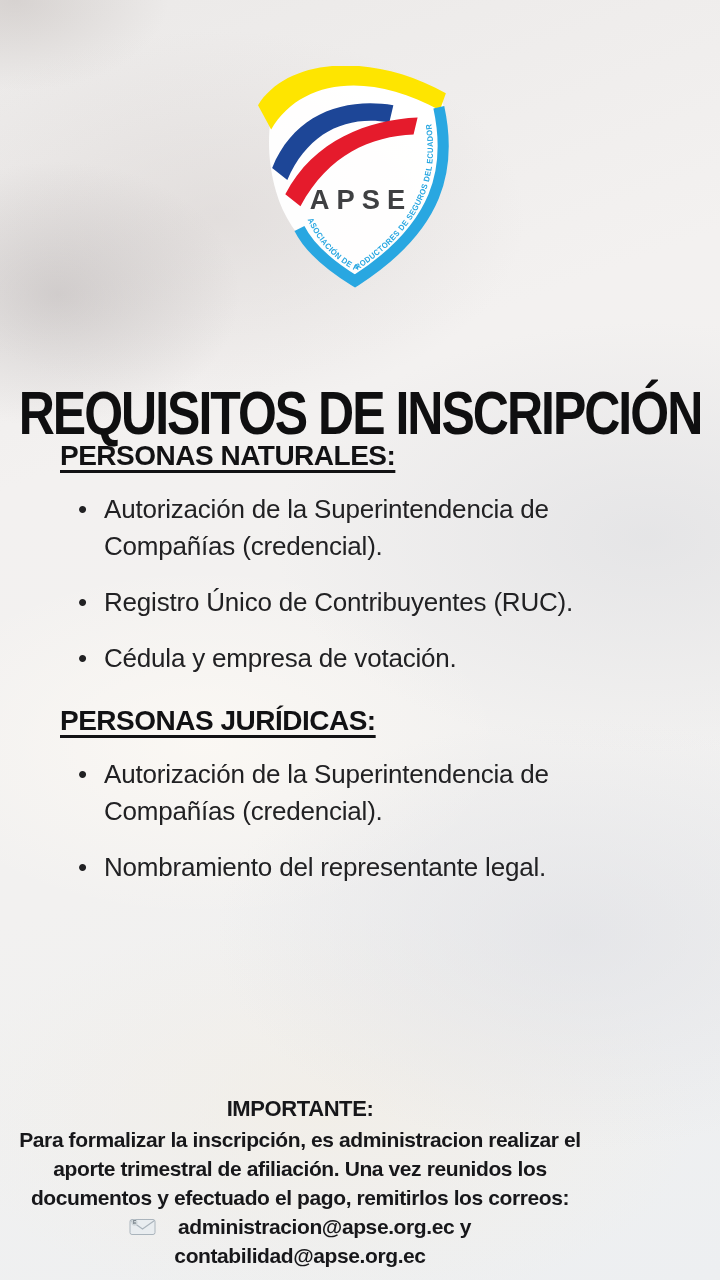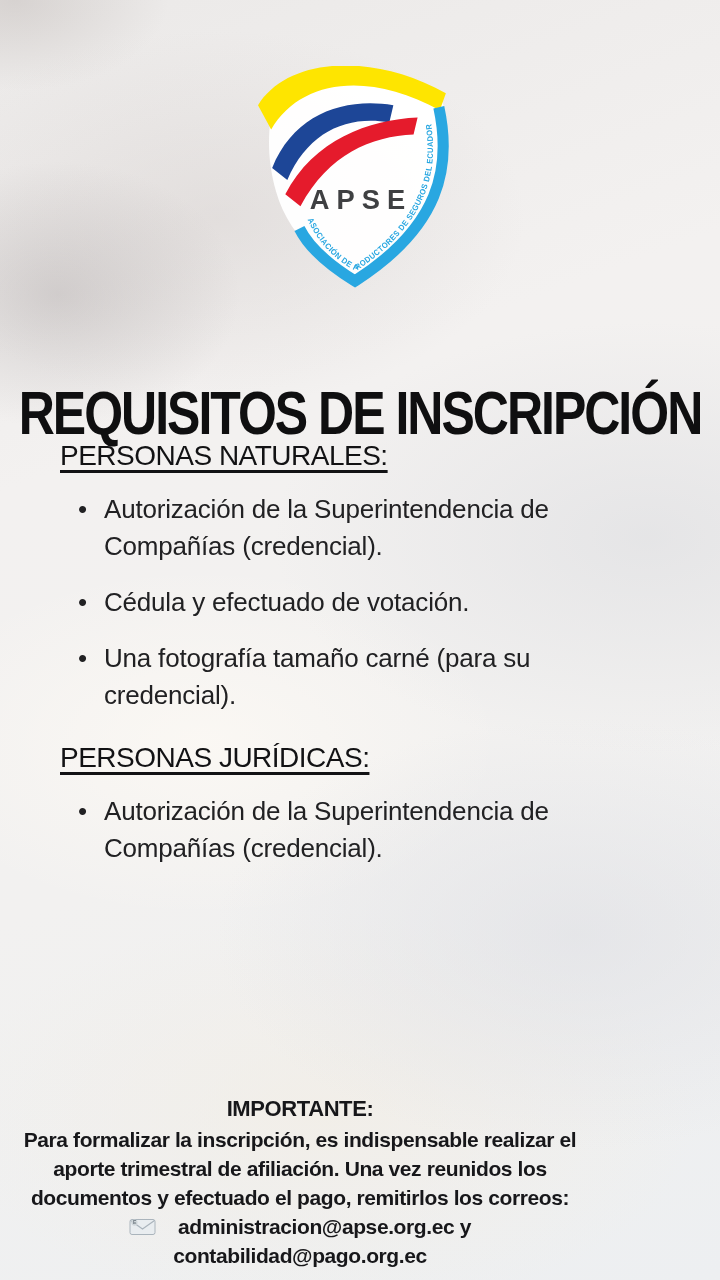--- a/index.html
+++ b/index.html
@@ -29,21 +29,21 @@
     position:absolute; top:344px; left:0; width:720px;
     text-align:center; white-space:nowrap;
     font-weight:bold; font-size:50px; letter-spacing:-2px; color:#0f0f10;
     transform:scaleY(1.22); transform-origin:top center;
   }
   .content{
     position:absolute; top:440px; left:60px; width:612px; color:#212123;
   }
   .section + .section{ margin-top:28px; }
   .section-heading{
-    font-size:28px; font-weight:normal; color:#121214; letter-spacing:-0.5px;
+    font-size:28px; font-weight:bold; color:#121214; letter-spacing:-0.5px;
     text-decoration:underline; text-decoration-thickness:3px; text-underline-offset:5px;
     margin:0 0 13px 0;
   }
   ul.req-list{
     margin:0; padding:0 0 0 44px; list-style:none;
     font-size:26px; line-height:37px; letter-spacing:-0.2px;
   }
   ul.req-list li{ position:relative; white-space:pre-line;margin-top:19px; }
   ul.req-list li::before{
     content:"•"; position:absolute; left:-26px; top:0; font-size:26px; color:#212123;
@@ -84,48 +84,48 @@
 
   <h1 class="title">REQUISITOS DE INSCRIPCIÓN</h1>
 
   <div class="content">
 
     <div class="section">
       <h2 class="section-heading">PERSONAS NATURALES:</h2>
       <ul class="req-list">
         <li>Autorización de la Superintendencia de
 Compañías (credencial).</li>
-        <li>Cédula y efectuado de votación.</li>
-        <li>Una fotografía tamaño carné (para su
-credencial).</li>
+        <li>Registro Único de Contribuyentes (RUC).</li>
+        <li>Cédula y empresa de votación.</li>
       </ul>
     </div>
 
     <div class="section">
       <h2 class="section-heading">PERSONAS JURÍDICAS:</h2>
       <ul class="req-list">
         <li>Autorización de la Superintendencia de
 Compañías (credencial).</li>
+        <li>Nombramiento del representante legal.</li>
       </ul>
     </div>
 
   </div>
 
   <div class="footer">
     <div class="footer-heading">IMPORTANTE:</div>
-    <div class="footer-body">Para formalizar la inscripción, es indispensable realizar el
+    <div class="footer-body">Para formalizar la inscripción, es administracion realizar el
 aporte trimestral de afiliación. Una vez reunidos los
 documentos y efectuado el pago, remitirlos los correos:</div>
     <div class="email-line">
       <svg class="email-icon" viewBox="0 0 27 19" aria-hidden="true">
         <rect x="1" y="2.5" width="25" height="15" rx="2" fill="#e9edf0" stroke="#aab4bc" stroke-width="1"></rect>
         <path d="M1.5,3.5 L13.5,12 L25.5,3.5" fill="none" stroke="#aab4bc" stroke-width="1.2"></path>
         <circle cx="5.4" cy="5.6" r="3.1" fill="#cfd6da"></circle>
         <text x="5.4" y="7.4" text-anchor="middle" font-size="5" font-weight="bold" fill="#6b757d" font-family="Liberation Sans, sans-serif">E</text>
       </svg>
       <span>administracion@apse.org.ec y</span>
     </div>
     <div class="email-line">
-      <span>contabilidad@pago.org.ec</span>
+      <span>contabilidad@apse.org.ec</span>
     </div>
   </div>
 
 </div>
 
 </body></html>

